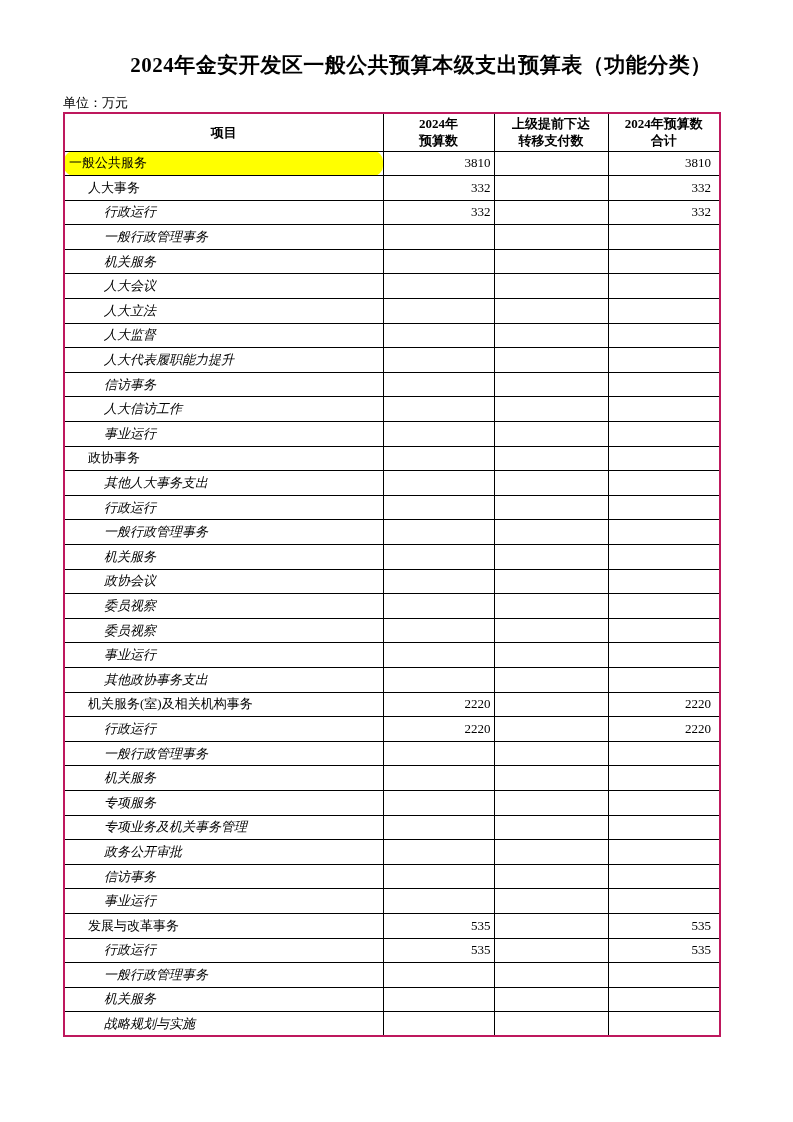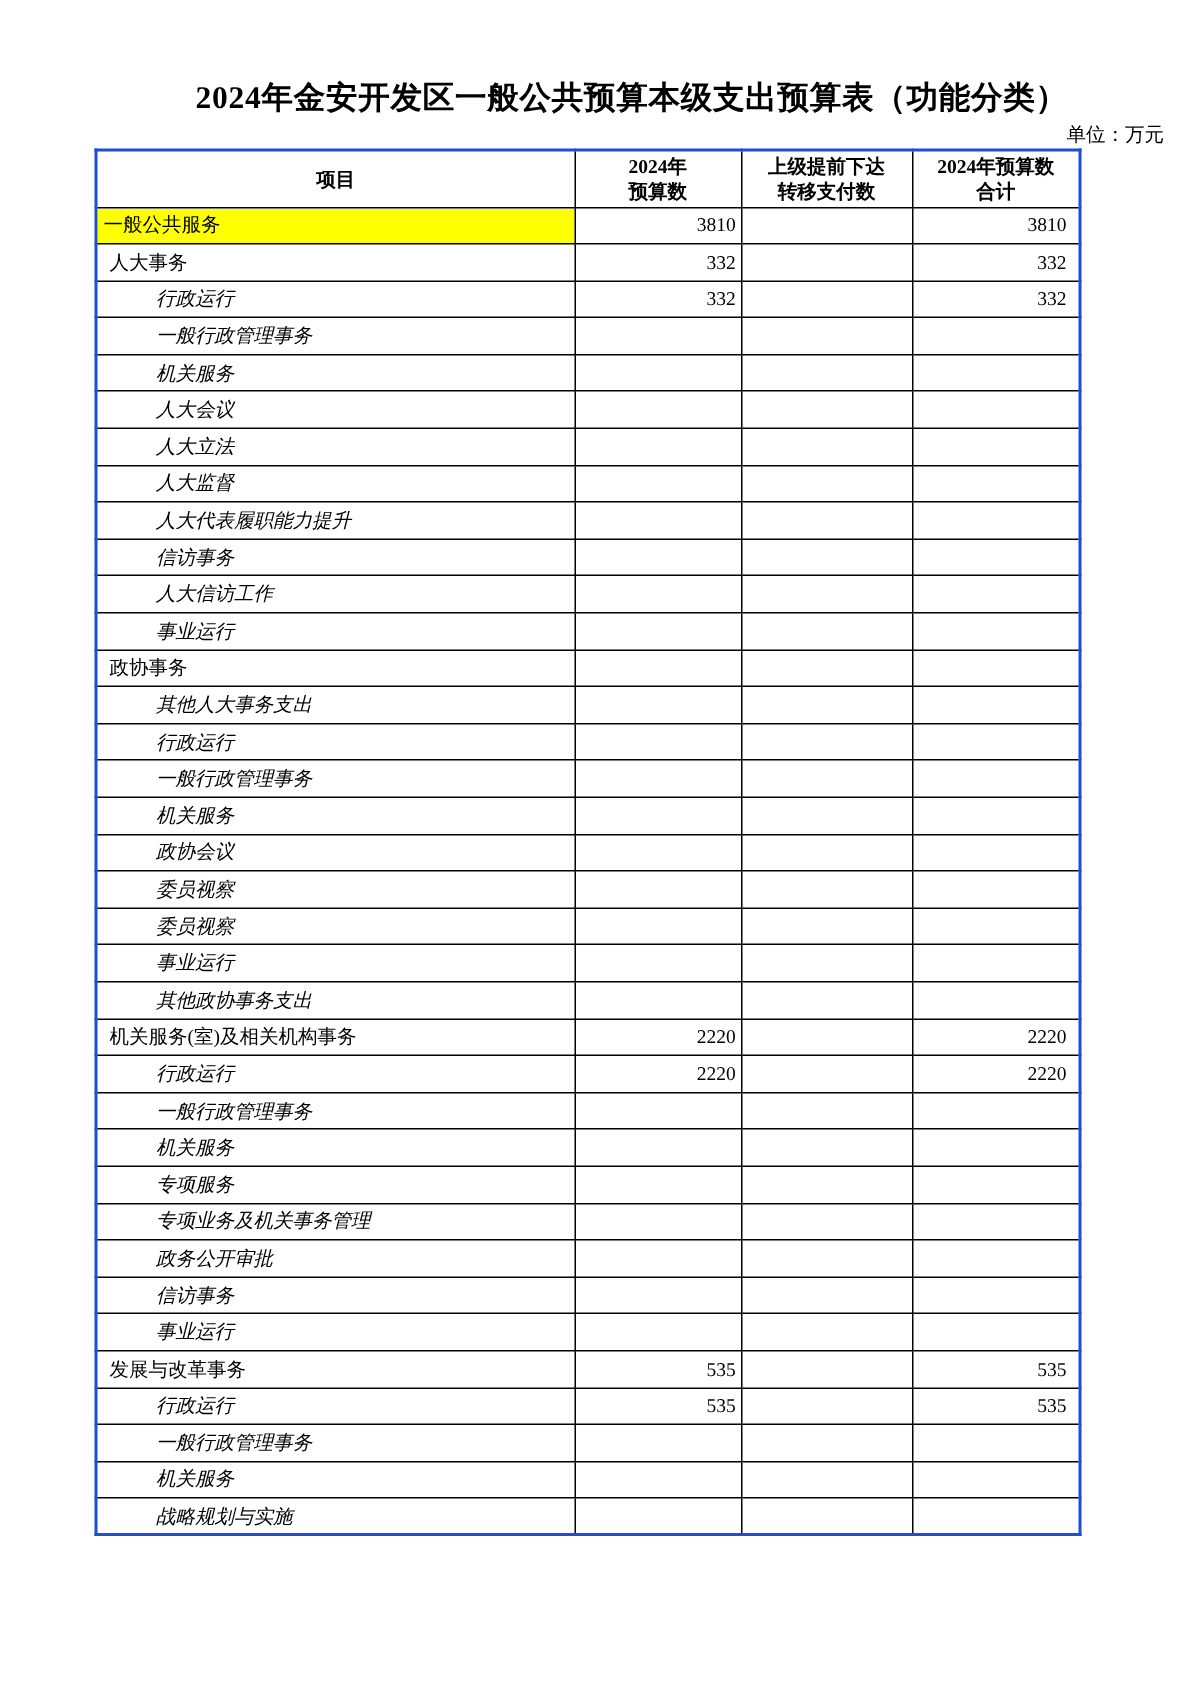--- a/index.html
+++ b/index.html
@@ -23,54 +23,53 @@
   }
   .doc-title {
     font-size: 21px;
     font-weight: bold;
     text-align: center;
     line-height: 27px;
     letter-spacing: 0.5px;
     white-space: nowrap;
   }
   .unit-label {
-    margin-top: 3px;
+    margin-top: 16px;
     font-size: 13px;
     line-height: 15px;
-    text-align: right;
     padding-right: 3px;
   }
   table.budget {
     margin-top: 2px;
     width: 656px;
     table-layout: fixed;
     border-collapse: collapse;
-    border: 2px solid #1d4ed8;
+    border: 2px solid #be185d;
   }
   table.budget th, table.budget td {
     border: 1px solid #000;
     font-size: 13px;
     vertical-align: middle;
     overflow: hidden;
   }
   table.budget thead th {
     height: 38px;
     font-weight: bold;
     text-align: center;
     white-space: pre-line;
     line-height: 17px;
   }
   table.budget tbody td {
     height: 24.6px;
     line-height: 22px;
     white-space: nowrap;
   }
   td.label-cell { text-align: left; }
-  td.label-cell.indent-1 { padding-left: 4px; }
-  td.label-cell.indent-2 { padding-left: 8px; margin-top: 16px; }
+  td.label-cell.indent-1 { padding-left: 4px; border-radius: 10px; }
+  td.label-cell.indent-2 { padding-left: 23px; margin-top: 16px; }
   td.label-cell.indent-3 { padding-left: 39px; font-style: italic; }
   td.label-cell.highlight { background: var(--highlight, #ffff00); }
   td.num-cell { text-align: right; }
   td.num-cell.col2 { padding-right: 3px; }
   td.num-cell.col3 { padding-right: 3px; }
   td.num-cell.col4 { padding-right: 8px; }
 </style>
 </head>
 <body>
 

